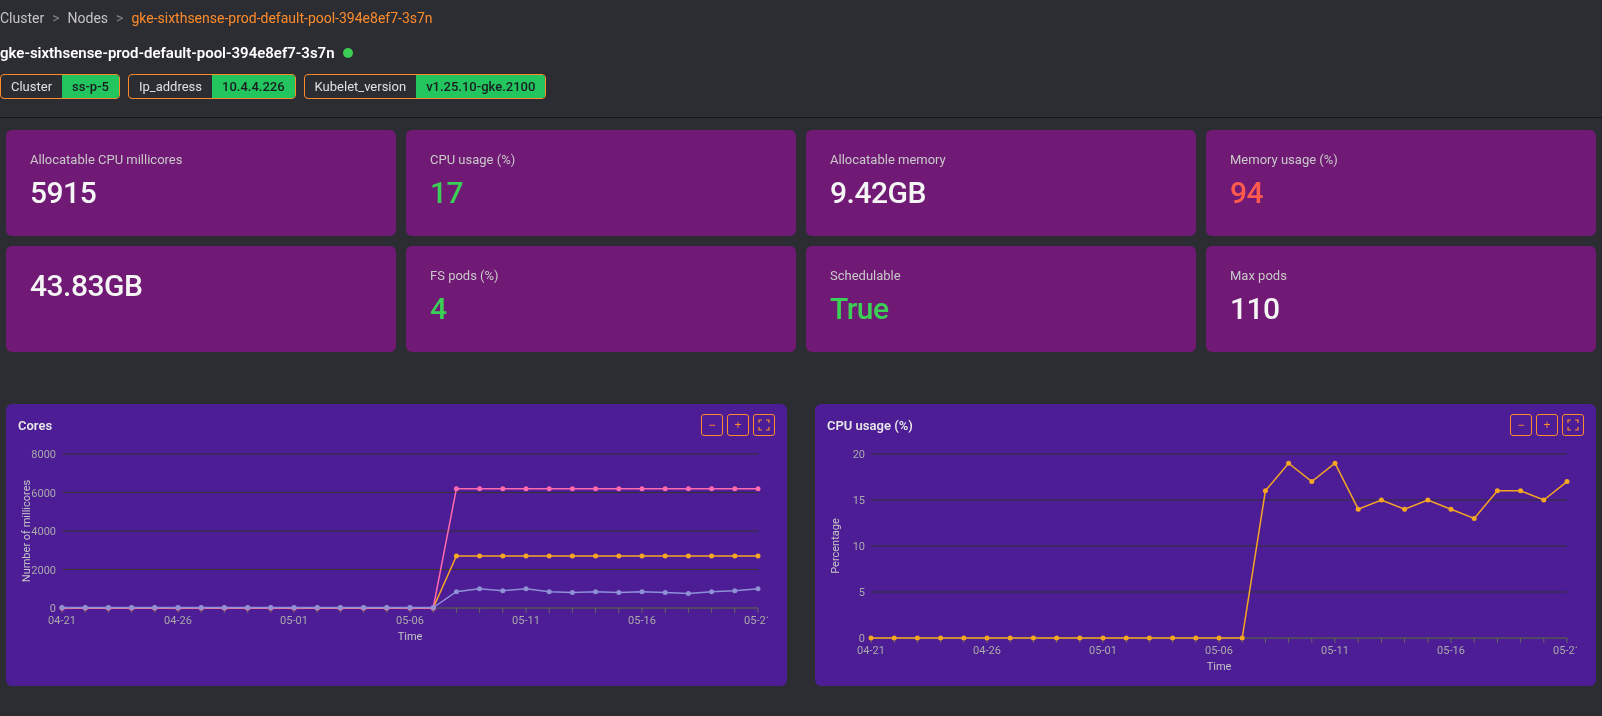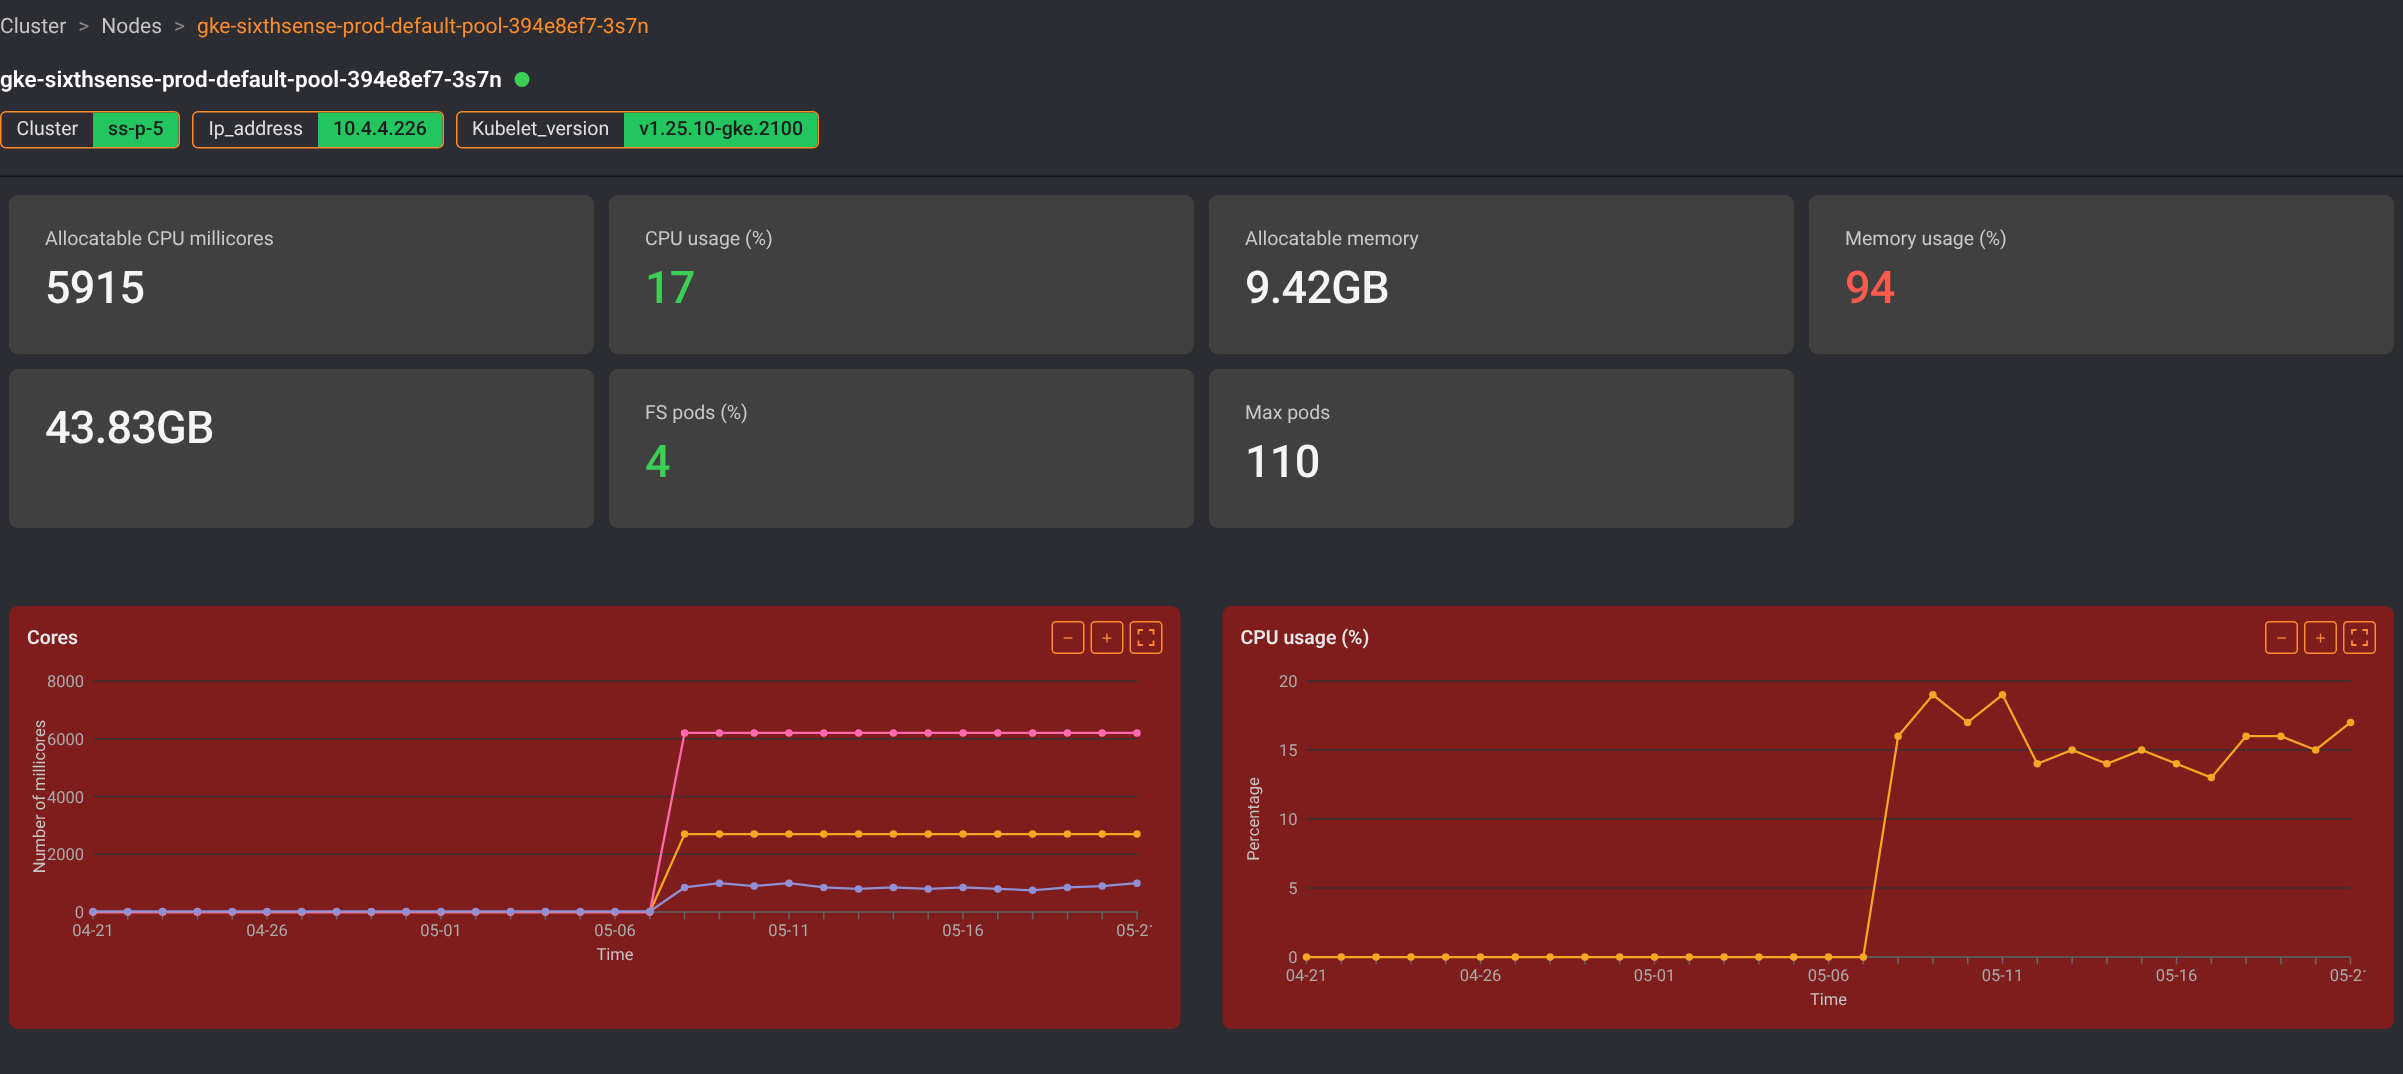--- a/index.html
+++ b/index.html
@@ -59,21 +59,21 @@
     background: #16171a;
     margin-bottom: 12px;
   }
   .cards-grid {
     display: grid;
     grid-template-columns: repeat(4, 1fr);
     gap: 10px;
     padding: 0 6px 12px 6px;
   }
   .card {
-    background: #404040;
+    background: #701a75;
     border-radius: 6px;
     padding: 22px 24px 26px 24px;
   }
   .card-label {
     font-size: 13px;
     color: #c9c9c9;
     margin-bottom: 8px;
   }
   .card-value {
     font-size: 30px;
@@ -84,21 +84,21 @@
   .card-value.green { color: #3bcf55; }
   .card-value.red { color: #ff5a4e; }
 
   .charts-row {
     display: grid;
     grid-template-columns: 1fr 1fr;
     gap: 28px;
     padding: 40px 6px 0 6px;
   }
   .chart-panel {
-    background: #7f1d1d;
+    background: #4c1d95;
     border-radius: 6px;
     padding: 10px 12px 12px 12px;
   }
   .chart-header {
     display: flex;
     justify-content: space-between;
     align-items: center;
     margin-bottom: 8px;
   }
   .chart-title { font-size: 13px; font-weight: 600; color: #e8e8e8; }
@@ -189,20 +189,24 @@
   <div class="card">
     <div class="card-label">Memory usage (%)</div>
     <div class="card-value red">94</div>
   </div>
   <div class="card">
     <div class="card-value">43.83GB</div>
   </div>
   <div class="card">
     <div class="card-label">FS pods (%)</div>
     <div class="card-value green">4</div>
+  </div>
+  <div class="card">
+    <div class="card-label">Schedulable</div>
+    <div class="card-value green">True</div>
   </div>
   <div class="card">
     <div class="card-label">Max pods</div>
     <div class="card-value">110</div>
   </div>
 </div>
 
 <div class="charts-row">
 
   <div class="chart-panel">

